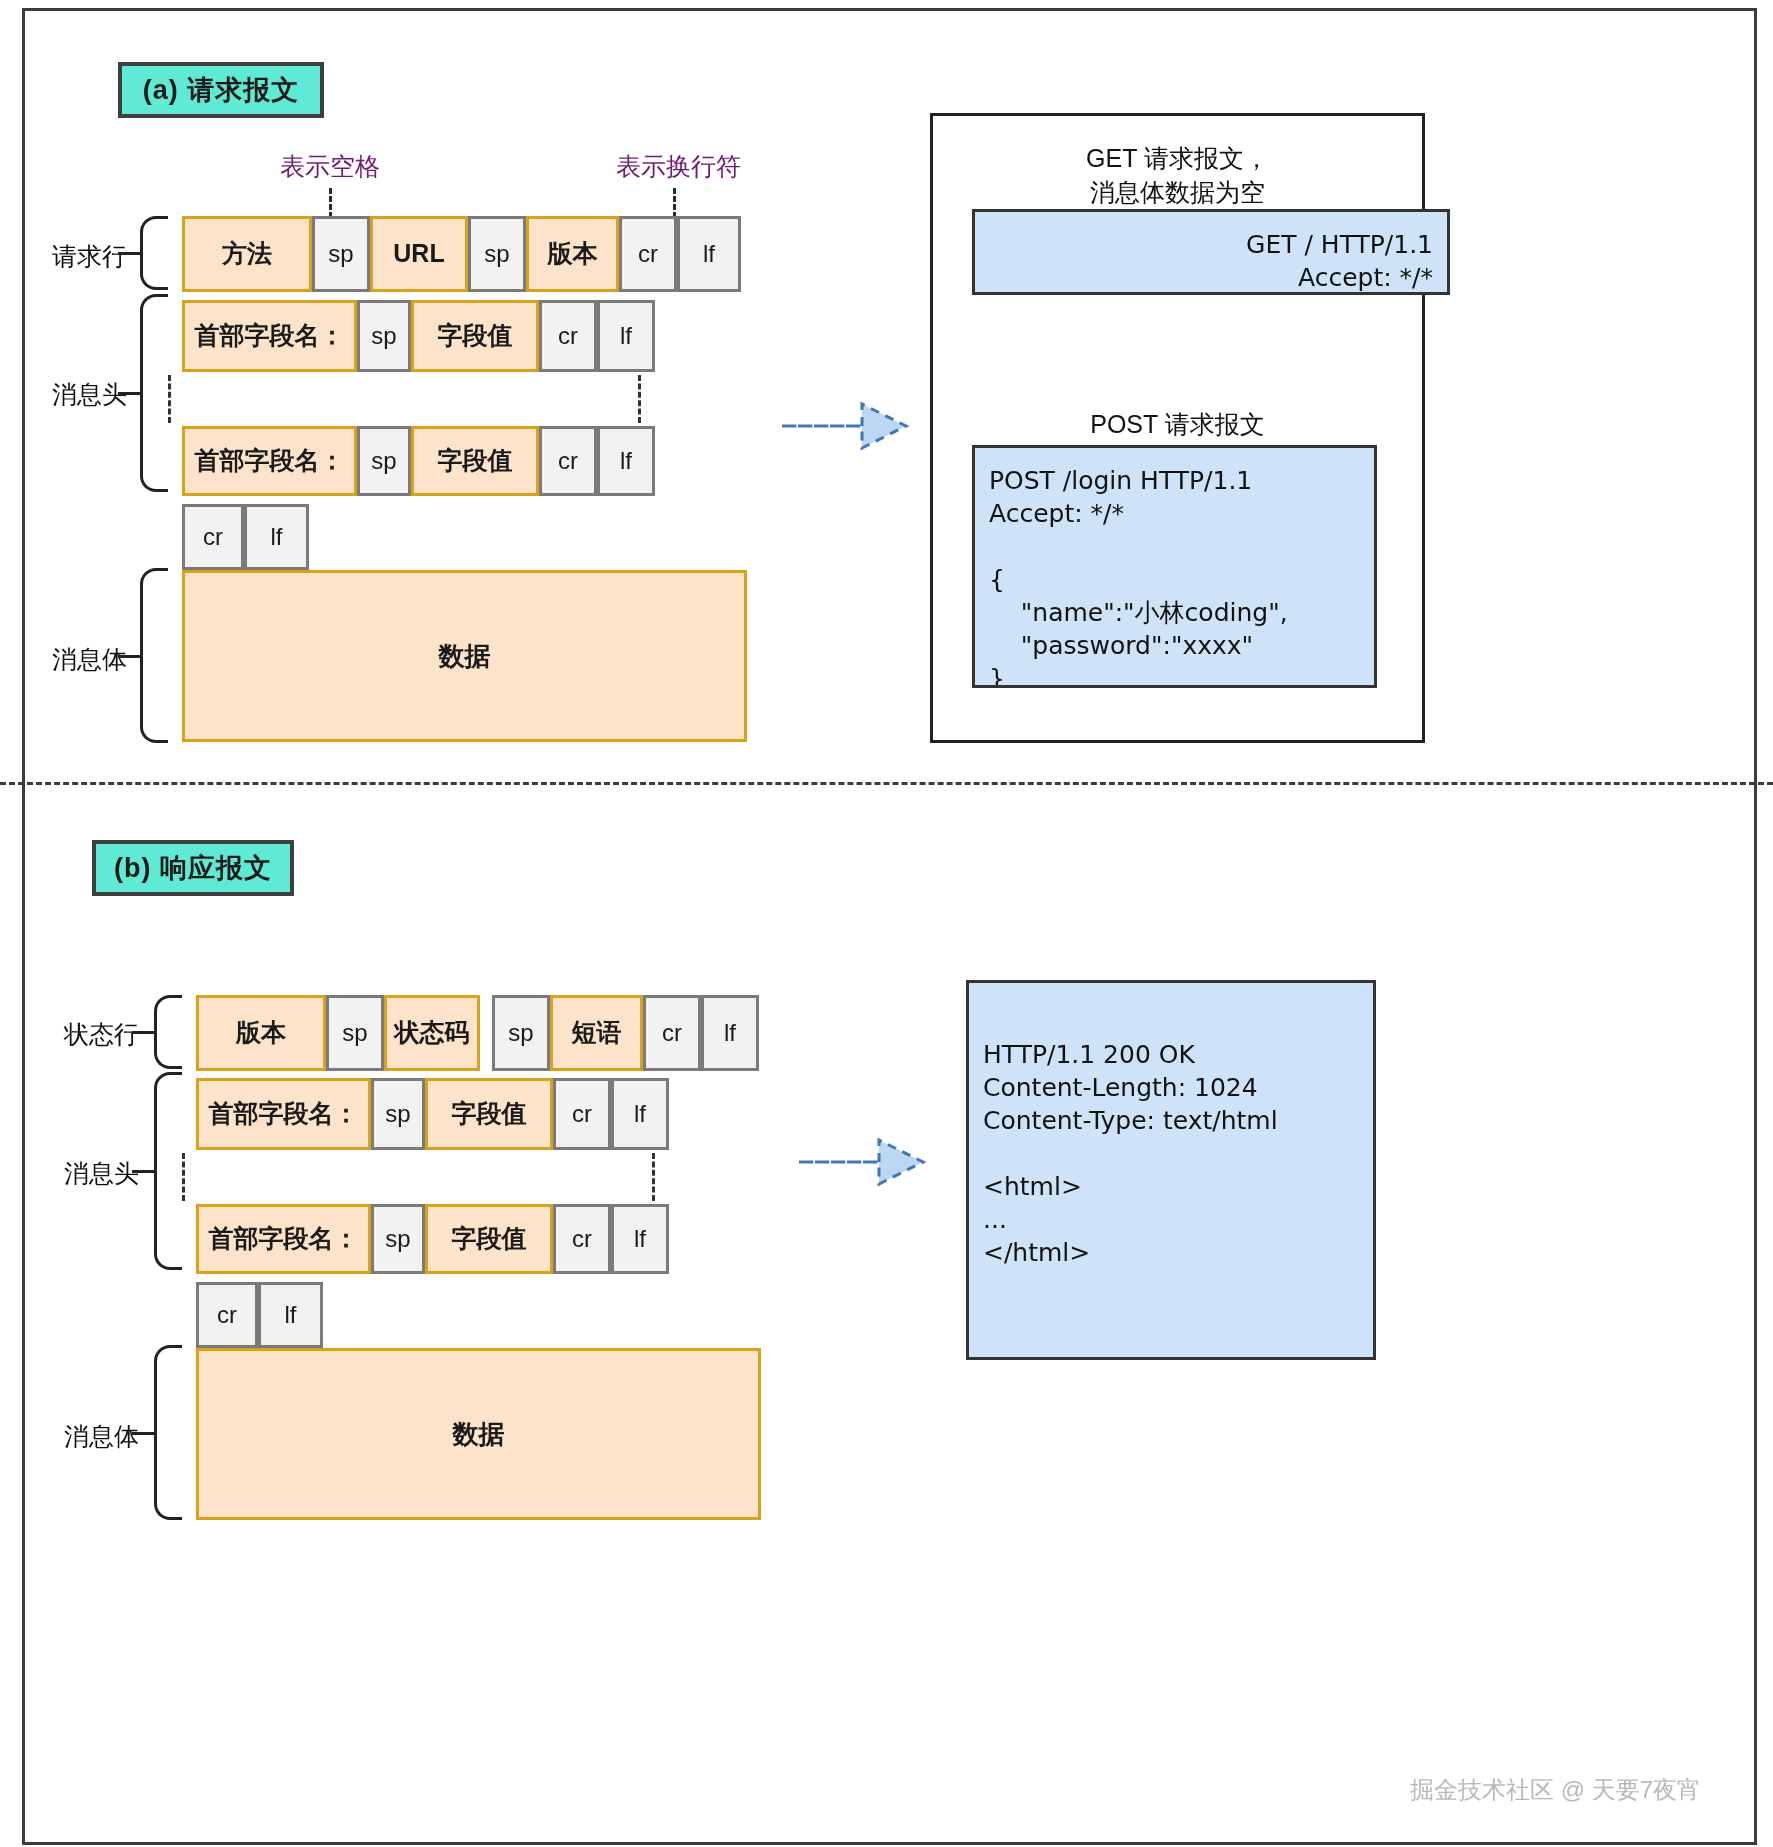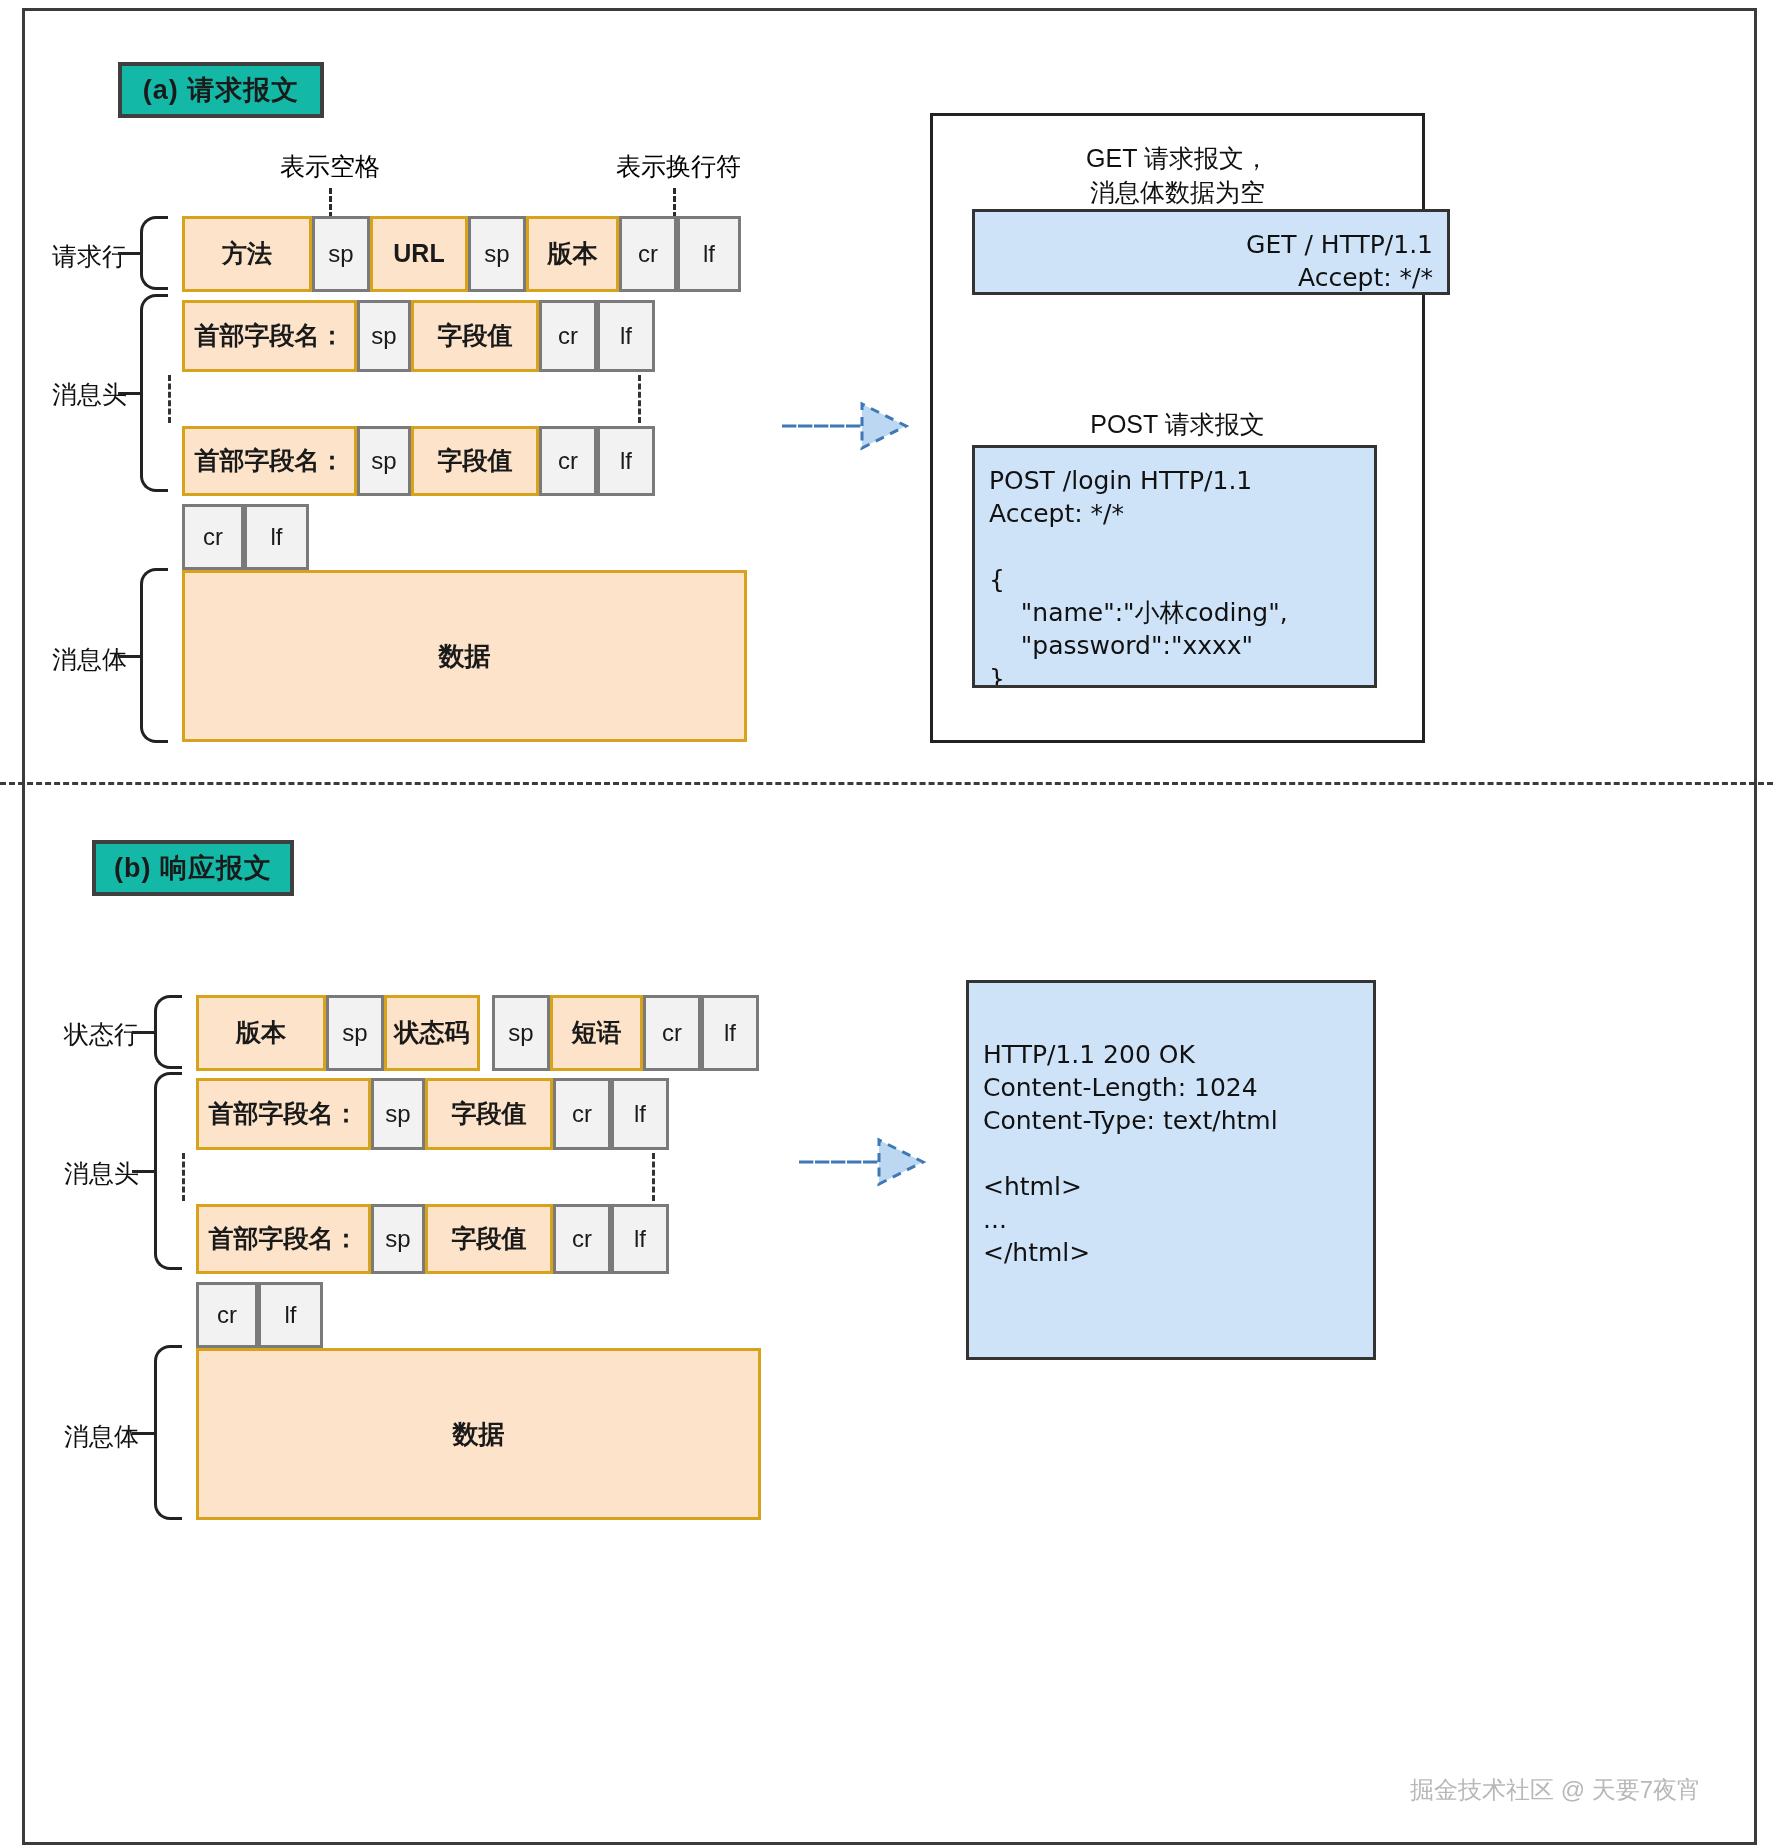--- a/index.html
+++ b/index.html
@@ -19,21 +19,21 @@
     border:3px solid #3b3b3b;
   }
   .divider{
     position:absolute;
     left:0; right:0;
     border-top:3px dashed #3b3b3b;
   }
   
   .badge{
     position:absolute;
-    background:#14b8a6;
+    background:#5eead4;
     border:4px solid #3f3f3f;
     font-weight:bold;
     font-size:27px;
     letter-spacing:1px;
     display:flex;
     align-items:center;
     justify-content:center;
     box-sizing:border-box;
   }
   
@@ -82,21 +82,21 @@
   }
   
   .vdash{
     position:absolute;
     border-left:3px dashed #2a2a2a;
   }
   .annot{
     position:absolute;
     font-size:25px;
     white-space:nowrap;
-    color:#000000;
+    color:#701a75;
   }
   .gapdash{
     position:absolute;
     border-left:3px dashed #333;
   }
   
   .panel-box{
     position:absolute;
     border:3px solid #222;
     box-sizing:border-box;

